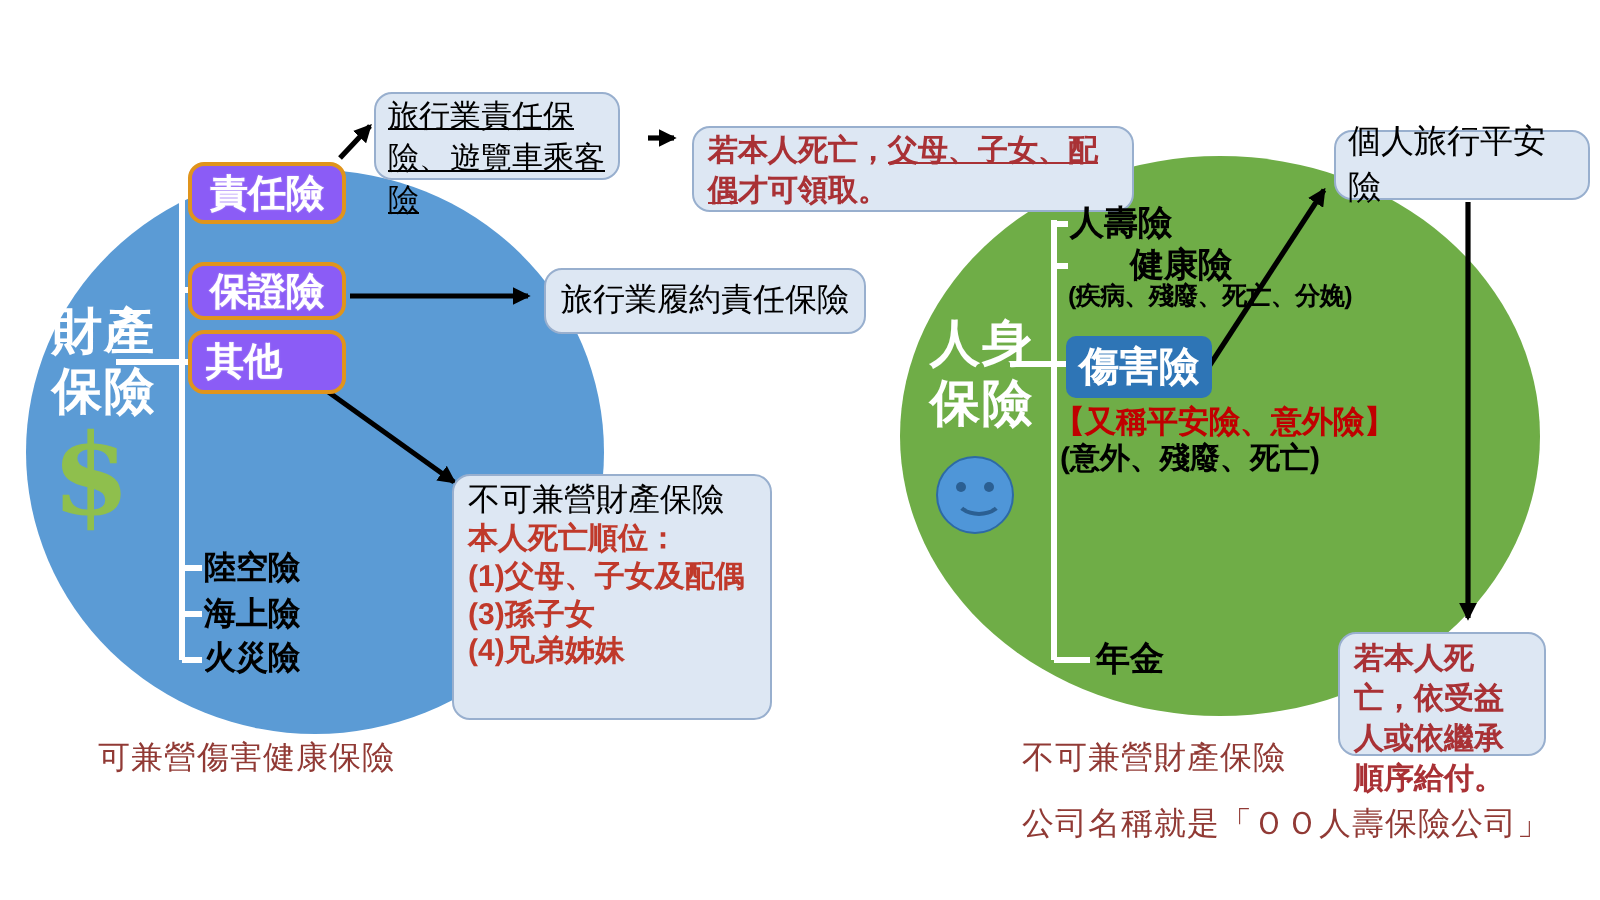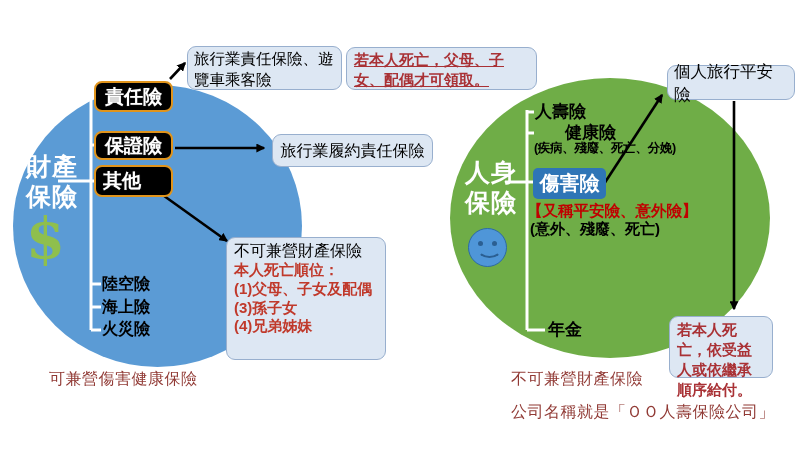--- a/index.html
+++ b/index.html
@@ -19,21 +19,21 @@
   }
   .prop-title{left:15px;top:152px;width:74px;}
   .life-title{left:458px;top:158px;width:66px;}
   
   .dollar{
     left:26px;top:210px;color:#8fbf4d;font-size:56px;font-weight:bold;
     font-family:"DejaVu Serif", serif;line-height:1;
   }
   
   .branch{
-    background:#000000;border:2px solid #e0941c;border-radius:8px;
+    background:#8b5cf6;border:2px solid #e0941c;border-radius:8px;
     color:#ffffff;font-size:19px;font-weight:600;
     display:flex;align-items:center;justify-content:center;
     text-shadow:0 0 1px rgba(255,255,255,.4);
   }
   .branch.b1{left:94px;top:81px;width:79px;height:31px;}
   .branch.b2{left:94px;top:131px;width:79px;height:29px;}
   .branch.b3{left:94px;top:165px;width:79px;height:32px;justify-content:flex-start;padding-left:7px;}
   
   .wlabel{color:#000000;font-weight:600;}
   .sub-land{left:102px;top:274px;font-size:16px;}
@@ -48,22 +48,22 @@
   .injury-box{
     left:533px;top:168px;width:73px;height:31px;background:#2e75b6;border-radius:5px;
     color:#fff;font-size:20px;font-weight:600;display:flex;align-items:center;justify-content:center;text-align:center;
   }
   .injury-alias{left:527px;top:201px;font-size:15.5px;font-weight:bold;color:#c00000;}
   
   .callout{
     background:#dde7f3;border:1.6px solid #98afce;border-radius:9px;
     color:#000;font-size:15.5px;line-height:1.34;padding:2px 6px;
   }
-  .c-travel{left:187px;top:46px;width:155px;height:44px;}
-  .c-claim{left:346px;top:47px;width:191px;height:43px;font-size:15px;font-weight:bold;color:#a93135;padding:2px 7px;text-decoration:underline;}
+  .c-travel{left:187px;top:46px;width:123px;height:44px;text-decoration:underline;}
+  .c-claim{left:346px;top:63px;width:221px;height:43px;font-size:15px;font-weight:bold;color:#a93135;padding:2px 7px;}
   .c-claim .ul{text-decoration:underline;}
   .c-perform{left:272px;top:134px;width:161px;height:33px;display:flex;align-items:center;justify-content:center;font-size:16px;}
   .c-auto{left:226px;top:237px;width:160px;height:123px;padding:3px 7px;line-height:1.25;}
   .c-auto .t{color:#000;font-size:16px;}
   .c-auto .r{color:#c0392b;font-size:15px;font-weight:bold;}
   .c-personal{left:667px;top:65px;width:128px;height:35px;display:flex;align-items:center;justify-content:center;font-size:16.5px;}
   .c-benef{left:669px;top:316px;width:104px;height:62px;font-size:15px;font-weight:bold;color:#a93135;padding:3px 7px;}
   
   .smiley{
     left:468px;top:228px;width:39px;height:39px;border-radius:50%;

